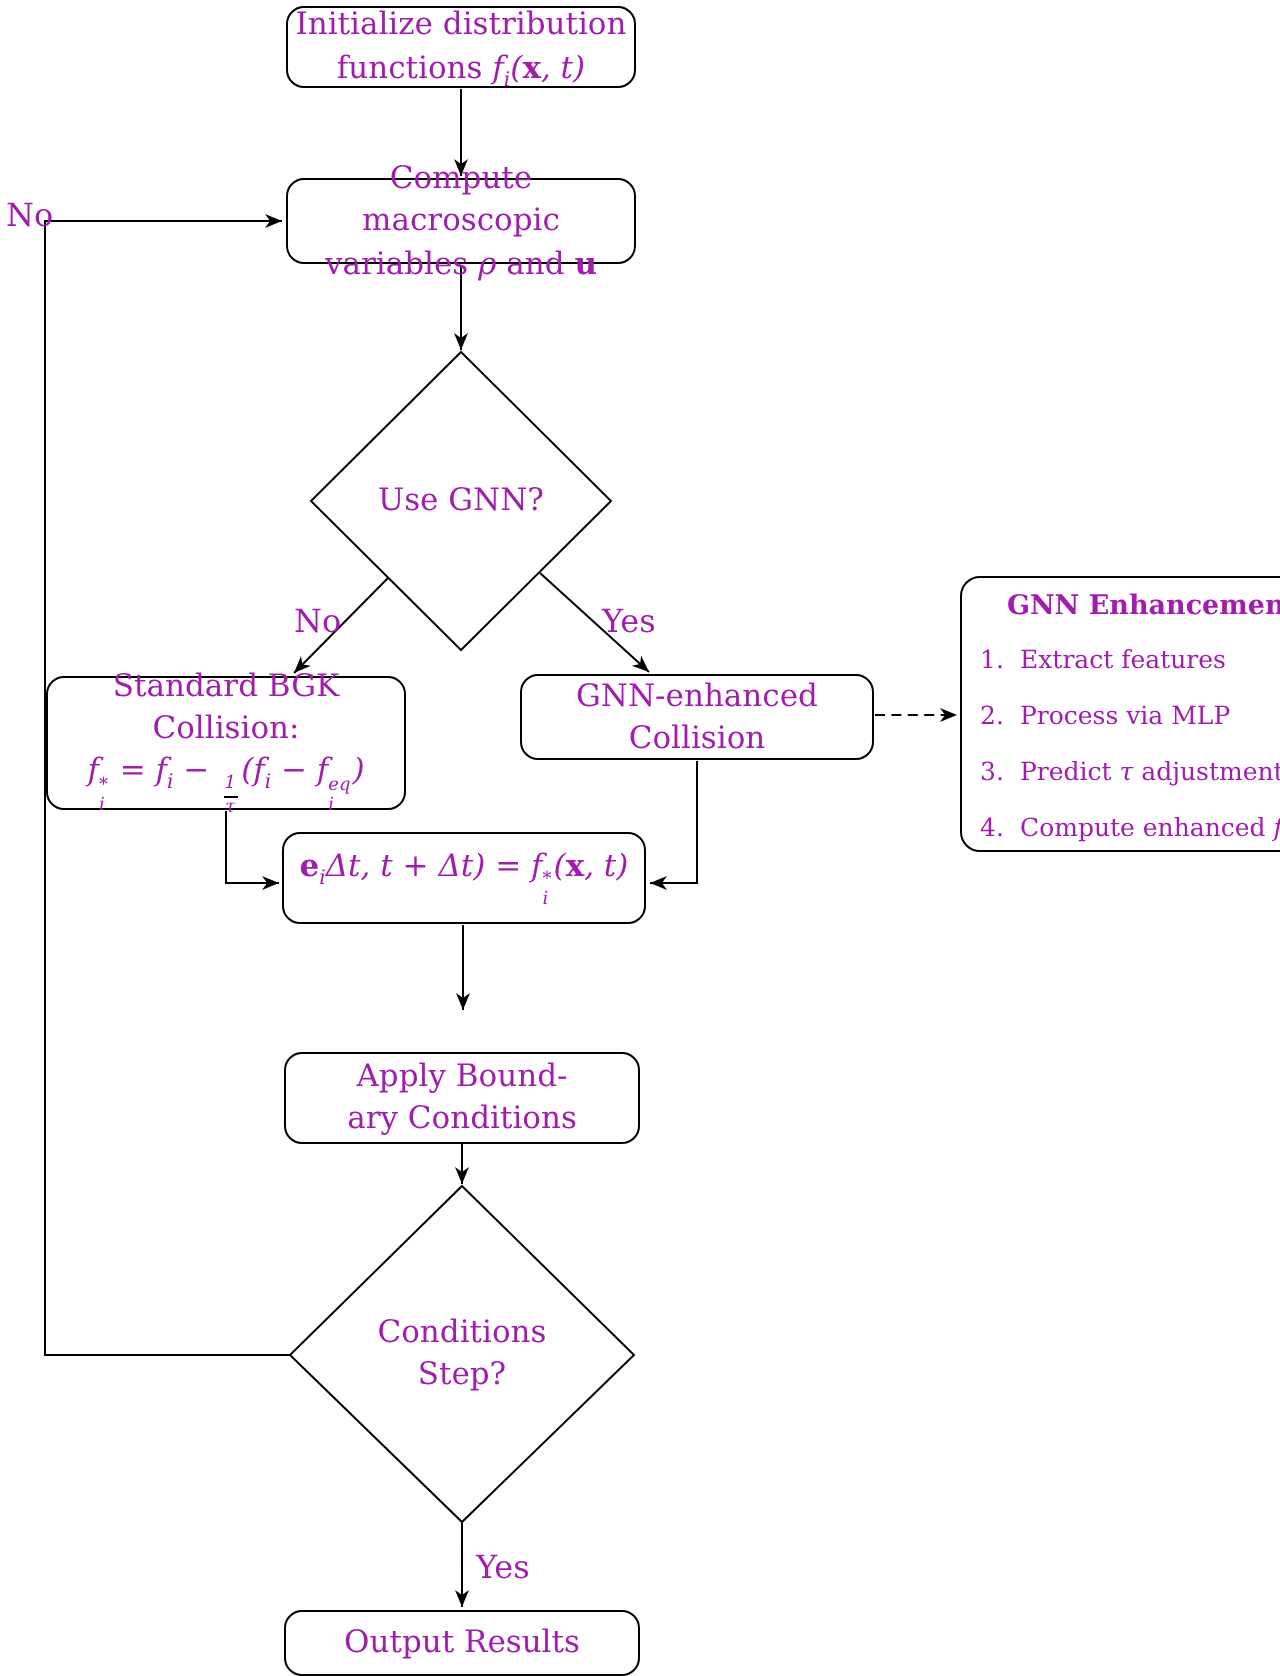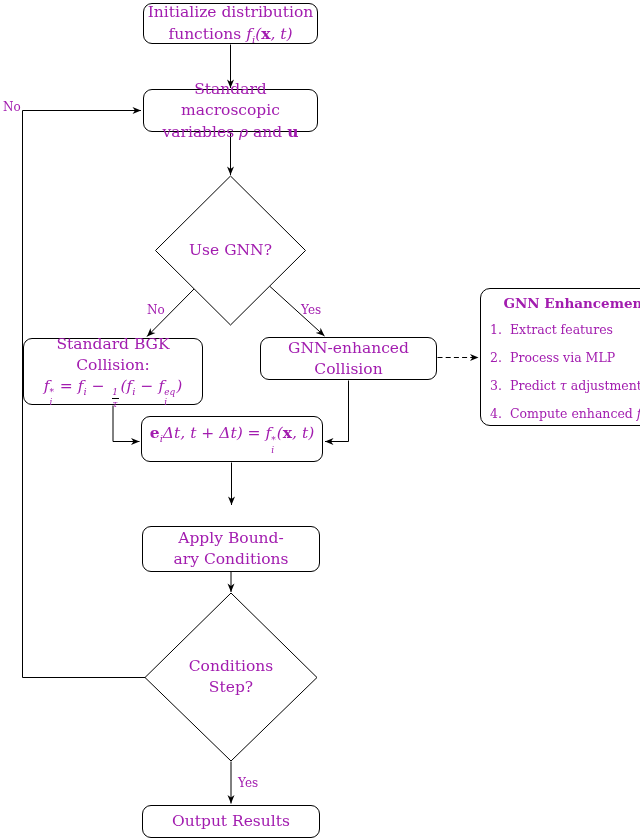--- a/index.html
+++ b/index.html
@@ -4,21 +4,21 @@
 <style>
   html,body{margin:0;padding:0;background:#fff;}
   .canvas{position:relative;width:640px;height:838px;background:#ffffff;overflow:hidden;
           font-family:"DejaVu Serif","Liberation Serif",serif;color:#a21caf;padding-left:16px;}
   svg.wires{position:absolute;left:0;top:0;width:640px;height:838px;}
   .box{position:absolute;background:#fff;border:1px solid #000;border-radius:9px;
        display:flex;flex-direction:column;align-items:center;justify-content:center;
        text-align:center;font-size:15.5px;line-height:21px;box-sizing:border-box;}
   .dtext{position:absolute;display:flex;flex-direction:column;align-items:center;
          justify-content:center;text-align:left;font-size:15.5px;line-height:21px;}
-  .elabel{position:absolute;font-size:12px;line-height:13px;}
+  .elabel{position:absolute;font-size:16px;line-height:13px;}
   .mi{font-style:italic;}
   .mi b{font-style:normal;font-weight:bold;}
   sup,sub{font-size:0.65em;line-height:0;}
   .frac{display:inline-flex;flex-direction:column;align-items:center;font-size:0.58em;
         line-height:1.2;vertical-align:-0.45em;margin:0 2px;}
   .frac .den{border-top:1px solid #000;padding:0 1px;}
   .ss{display:inline-flex;flex-direction:column;align-items:flex-start;font-size:0.58em;
       line-height:1.1;vertical-align:-0.5em;margin:0 1px 0 0;}
   .enh{border-radius:10px;align-items:stretch;justify-content:flex-start;
        padding:6px 6px;font-size:12.5px;line-height:16px;text-align:left;}
@@ -53,21 +53,21 @@
     <polygon points="230.5,176 305.5,250.5 230.5,325 155.5,250.5" fill="#fff" stroke="#000" stroke-width="1"></polygon>
     <polygon points="231,593 317,677.5 231,761 145,677.5" fill="#fff" stroke="#000" stroke-width="1"></polygon>
   </svg>
 
   <div class="box" style="left:143px;top:3px;width:175px;height:41px">
     <div>Initialize distribution</div>
     <div>functions <i class="mi">f<sub>i</sub>(<b>x</b>, t)</i></div>
   </div>
 
   <div class="box" style="left:143px;top:89px;width:175px;height:43px">
-    <div>Standard macroscopic</div>
+    <div>Compute macroscopic</div>
     <div>variables <i class="mi">ρ</i> and <b>u</b></div>
   </div>
 
   <div class="dtext" style="left:160px;top:240px;width:141px;height:21px">Use GNN?</div>
 
   <div class="box" style="left:23px;top:338px;width:180px;height:67px">
     <div>Standard BGK</div>
     <div>Collision:</div>
     <div><i class="mi">f<span class="ss">
             <span>*</span>

